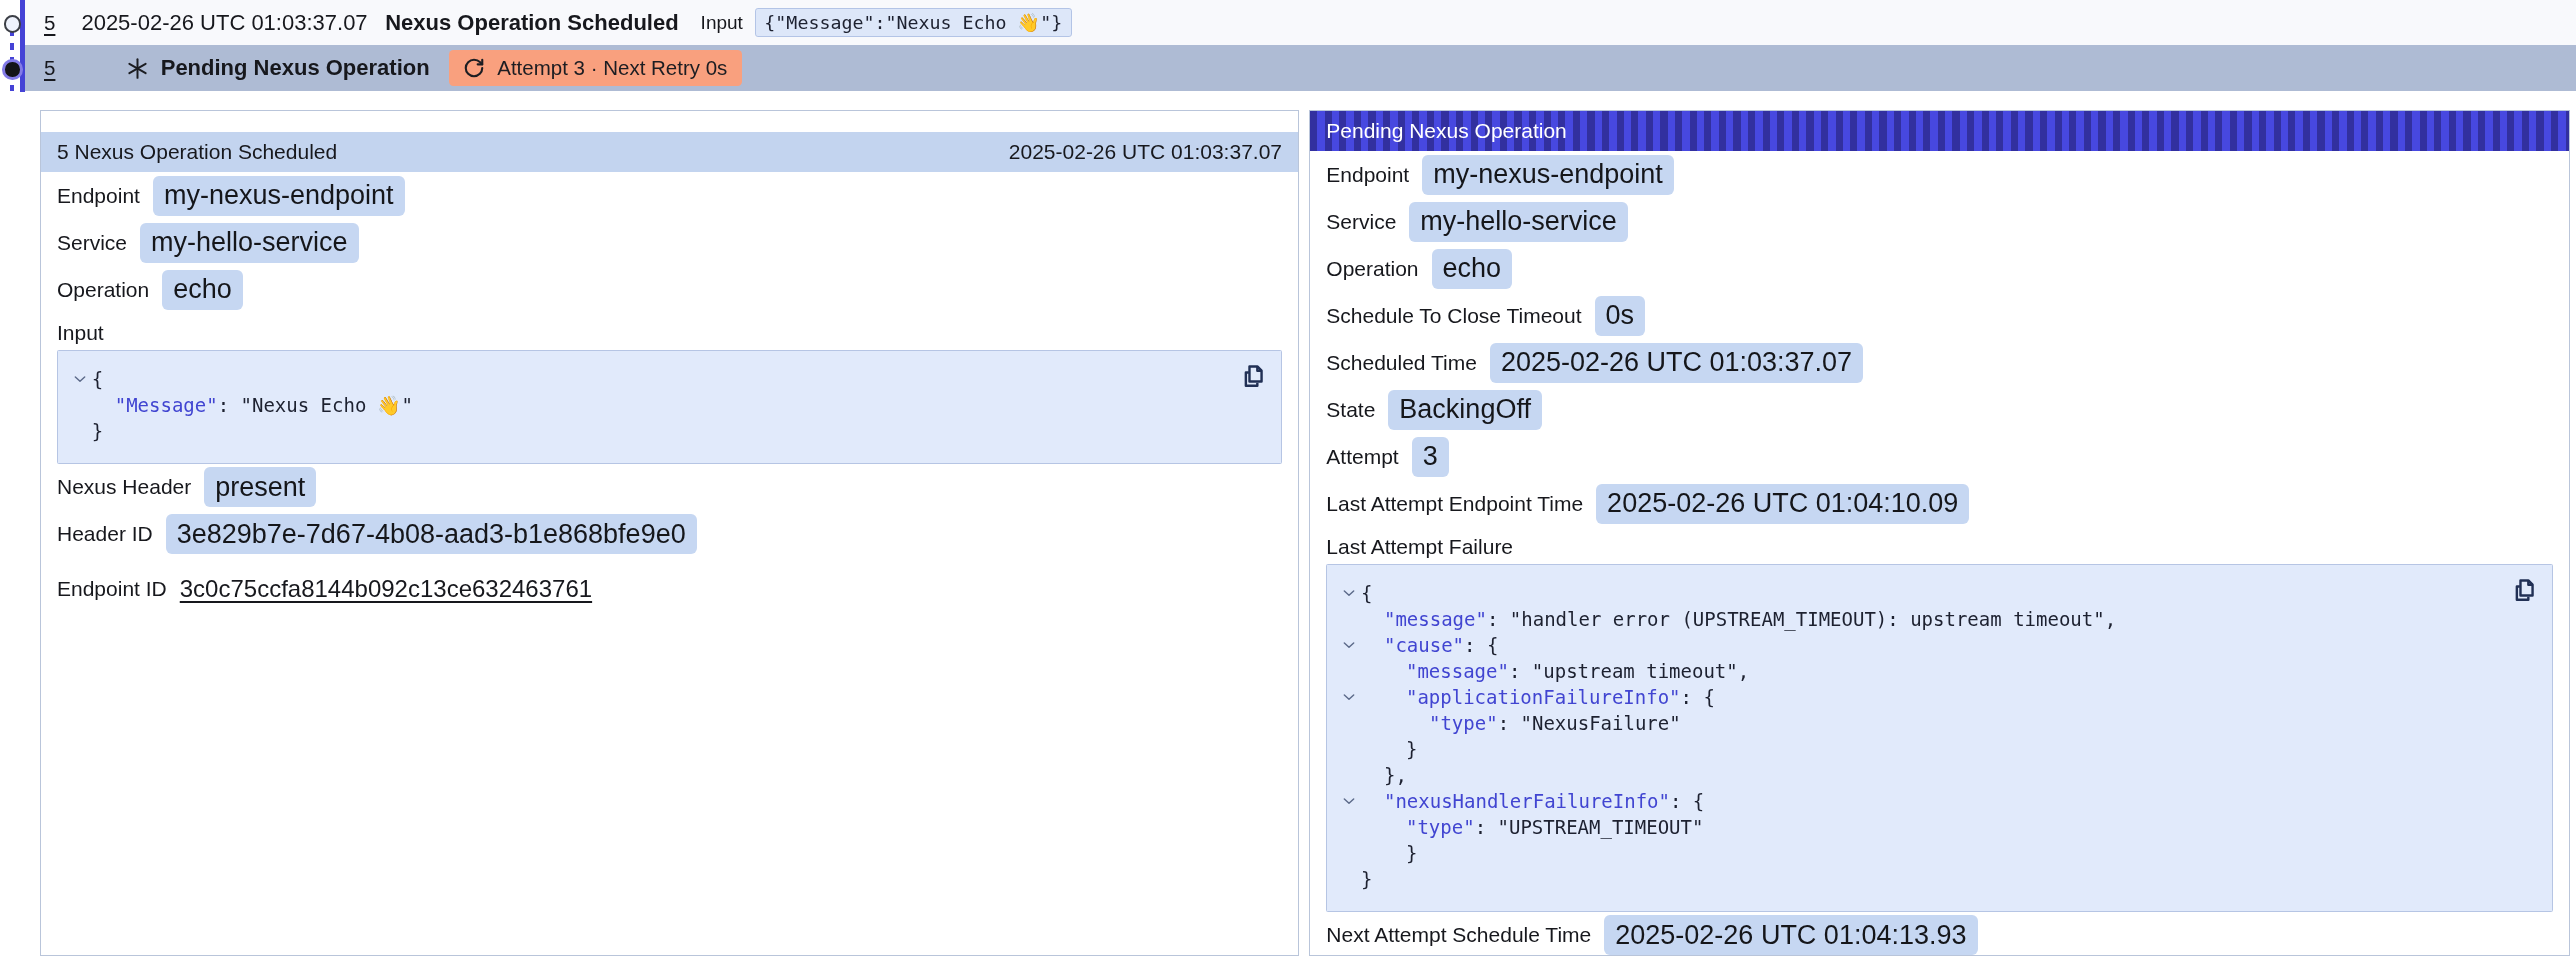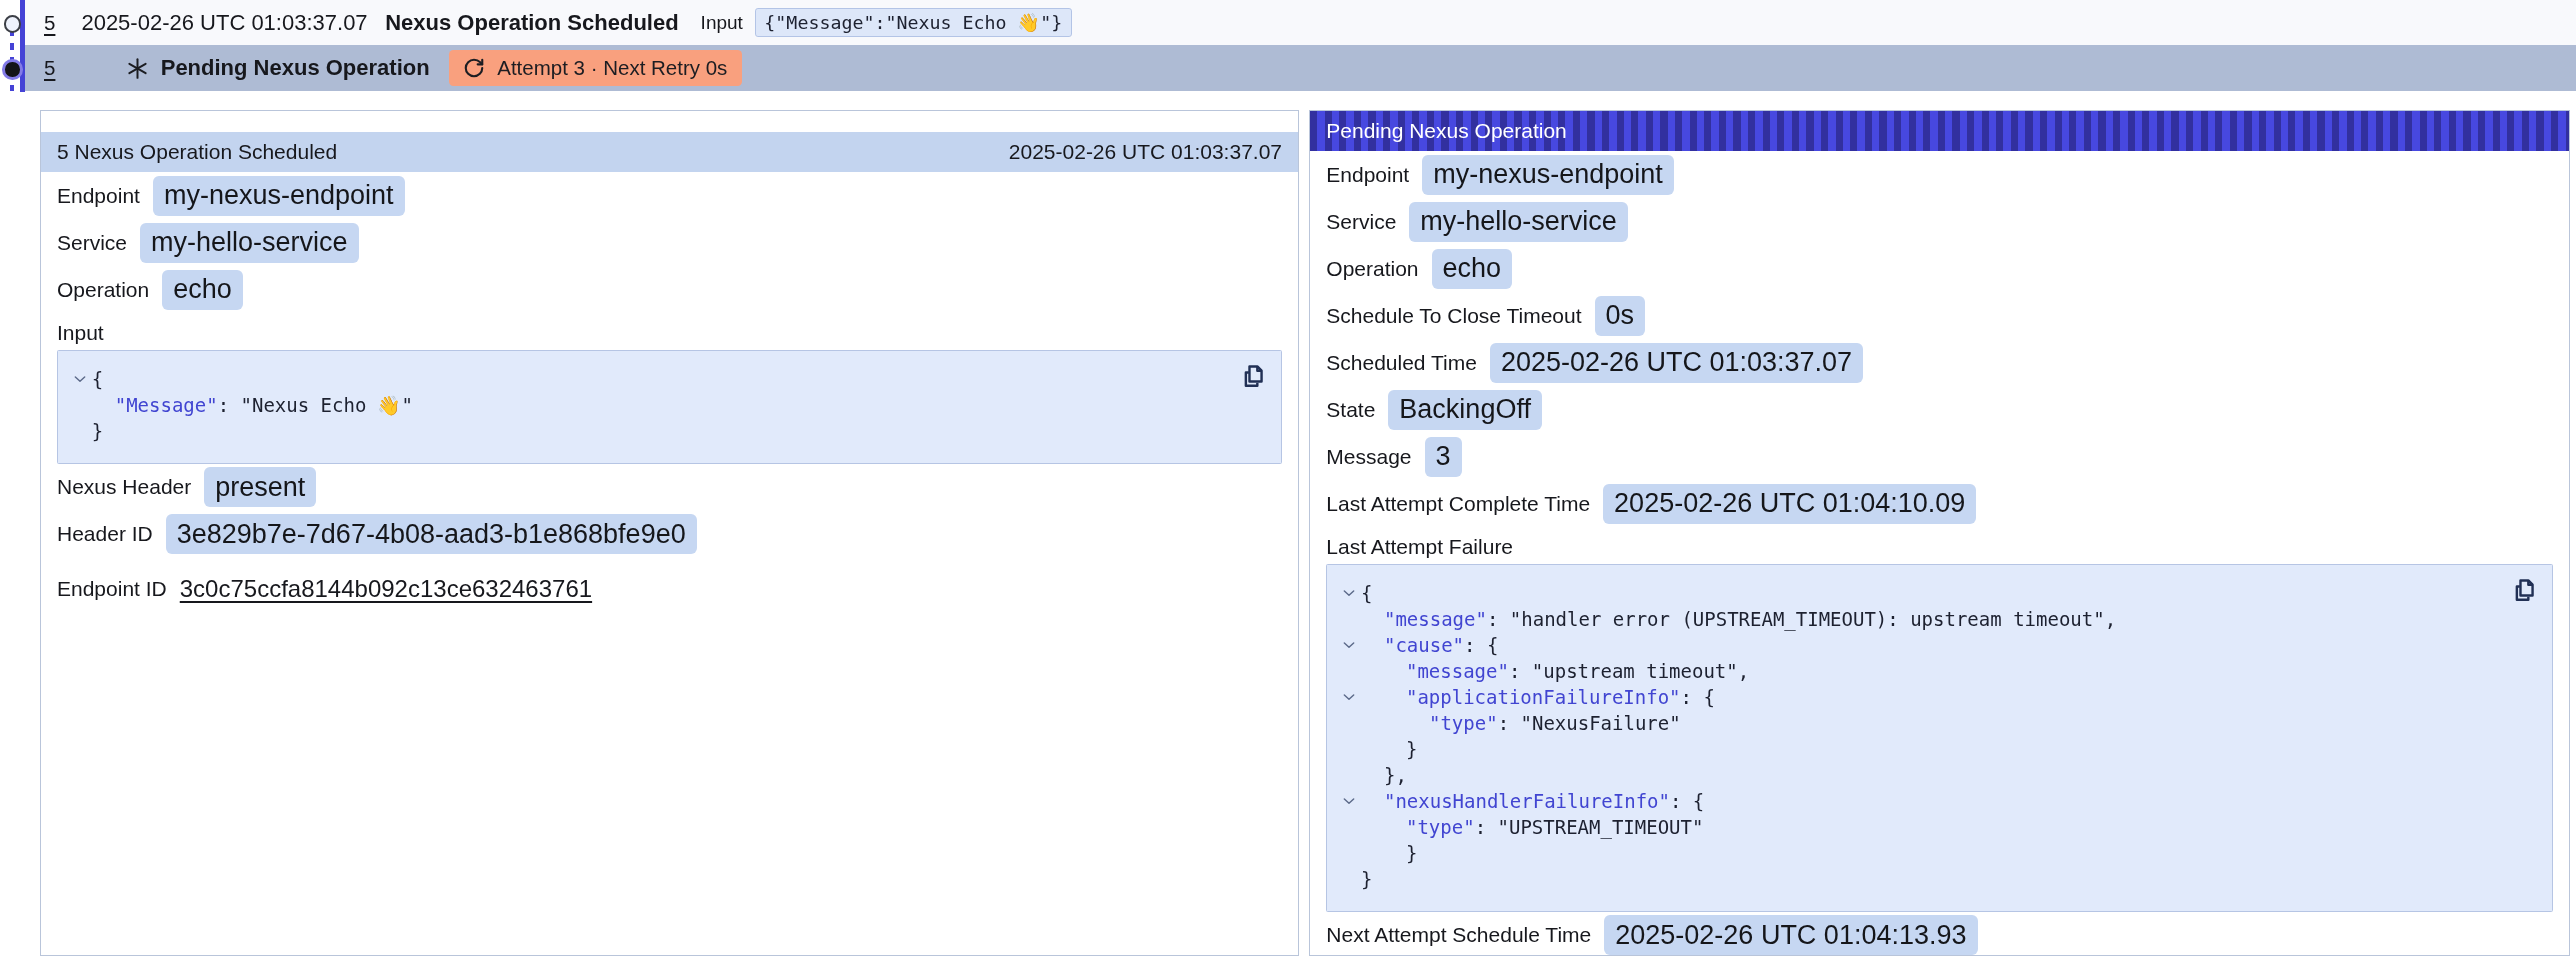--- a/index.html
+++ b/index.html
@@ -208,25 +208,25 @@
       </div>
       <div class="field-row">
         <span class="field-label">Scheduled Time</span>
         <span class="badge">2025-02-26 UTC 01:03:37.07</span>
       </div>
       <div class="field-row">
         <span class="field-label">State</span>
         <span class="badge">BackingOff</span>
       </div>
       <div class="field-row">
-        <span class="field-label">Message</span>
+        <span class="field-label">Attempt</span>
         <span class="badge">3</span>
       </div>
       <div class="field-row">
-        <span class="field-label">Last Attempt Complete Time</span>
+        <span class="field-label">Last Attempt Endpoint Time</span>
         <span class="badge">2025-02-26 UTC 01:04:10.09</span>
       </div>
 
       <div class="section-label-row">
         <span class="field-label">Last Attempt Failure</span>
       </div>
       <div class="code-block">
         <div>
             <div class="code-line">
               <span class="code-gutter">

